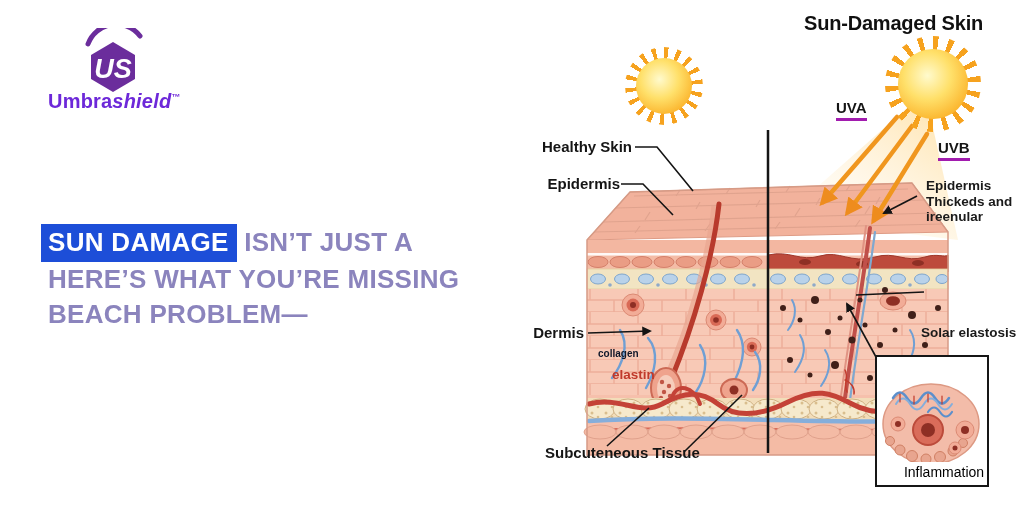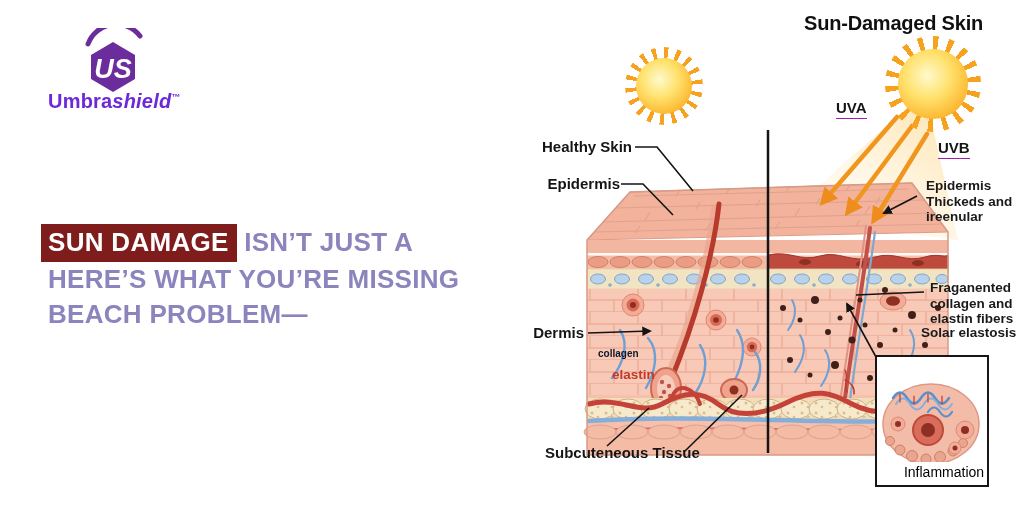--- a/index.html
+++ b/index.html
@@ -12,27 +12,27 @@
   #logo{left:48px;top:28px;width:150px;}
   #logo .icon{margin-left:26px;}
   .wordmark{font-size:20px;color:#6d28d9;letter-spacing:.2px;margin-top:-2px;white-space:nowrap;}
   .wm-bold{font-weight:800;}
   .wm-italic{font-style:italic;font-weight:700;}
   .wm-tm{font-size:9px;font-weight:700;vertical-align:super;}
 
   
   #headline{left:48px;top:224px;width:450px;font-weight:700;font-size:26px;line-height:35px;
             letter-spacing:.3px;color:#8b84bd;}
-  .hl{display:inline-block;background:#7f1d1d;color:#ffffff;padding:1px 8px 2px 7px;margin-left:-7px;}
+  .hl{display:inline-block;background:#1d4ed8;color:#ffffff;padding:1px 8px 2px 7px;margin-left:-7px;}
 
   
   .lbl{position:absolute;font-weight:600;font-size:15px;color:#151515;white-space:nowrap;}
   .lbl-sm{position:absolute;font-weight:600;font-size:13.5px;line-height:15.5px;color:#1a1a1a;white-space:nowrap;}
   #diagram-title{left:804px;top:12px;font-weight:700;font-size:20px;color:#101010;letter-spacing:-.2px;}
-  .uv{border-bottom:1px solid #a21caf;padding-bottom:2px;}
+  .uv{border-bottom:3px solid #a21caf;padding-bottom:2px;}
   #lbl-healthy{right:392px;top:138px;}
   #lbl-epidermis{right:404px;top:175px;}
   #lbl-dermis{right:440px;top:324px;margin-left:16px;}
   #lbl-subcut{left:545px;top:444px;}
   #lbl-uva{left:836px;top:99px;}
   #lbl-uvb{left:938px;top:139px;}
   #lbl-epi-damaged{left:926px;top:178px;}
   #lbl-frag{left:930px;top:280px;}
   #lbl-solar{left:921px;top:325px;}
   #lbl-collagen{left:598px;top:346px;color:#0f172a;font-size:10px;}
@@ -348,24 +348,19 @@
 
   <div class="lbl" id="lbl-uva"><span class="uv">UVA</span></div>
   <div class="lbl" id="lbl-uvb"><span class="uv">UVB</span></div>
 
   <div class="lbl-sm" id="lbl-epi-damaged">
     <div>Epidermis</div>
     <div>Thickeds and</div>
     <div>ireenular</div>
   </div>
 
-  <div class="lbl-sm" id="lbl-frag">
-    <div>Fraganented</div>
-    <div>collagen and</div>
-    <div>elastin fibers</div>
-  </div>
 
   <div class="lbl-sm" id="lbl-solar">Solar elastosis</div>
   <div class="lbl-sm" id="lbl-collagen">collagen</div>
   <div class="lbl-sm" id="lbl-elastin">elastin</div>
   <div class="abs" id="lbl-inflammation">Inflammation</div>
 
 </div>
 
 </body></html>

